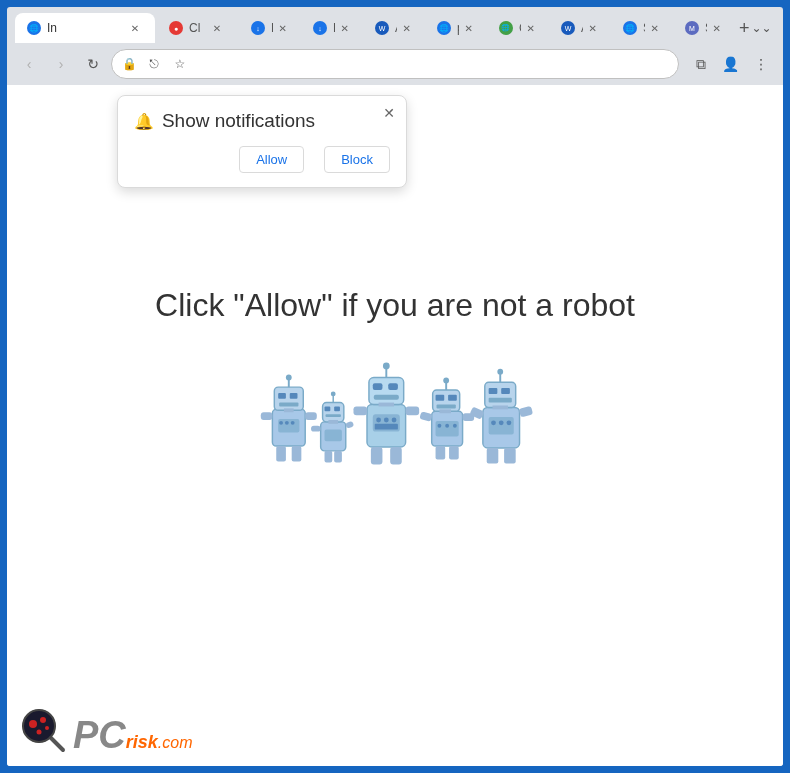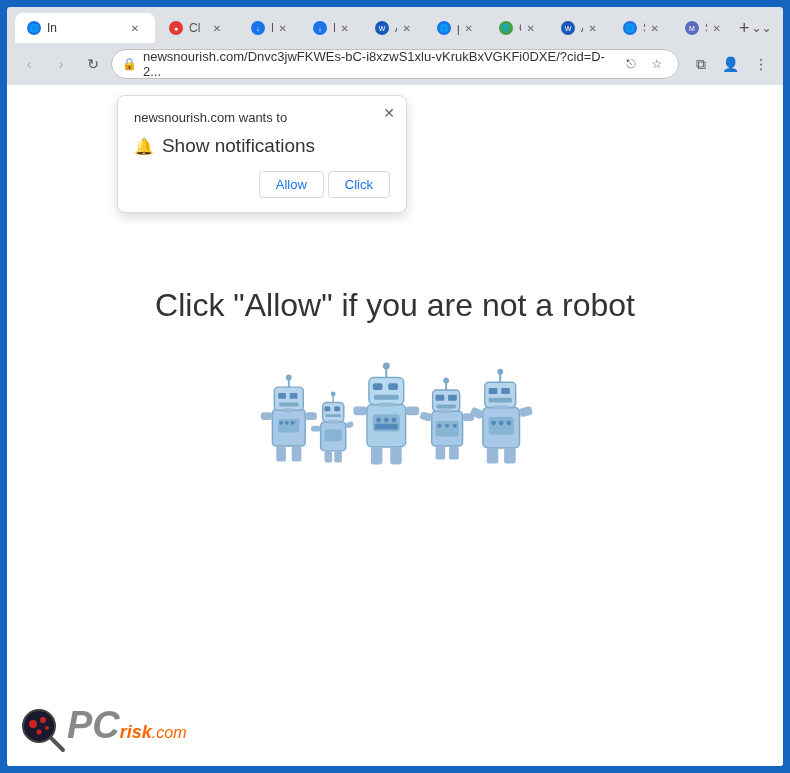--- a/index.html
+++ b/index.html
@@ -283,42 +283,42 @@
     }
 
     .popup-permission-text {
       font-size: 19px;
       color: #333;
     }
 
     .popup-buttons {
       display: flex;
       justify-content: flex-end;
-      gap: 4px;
+      gap: 20px;
     }
 
     .popup-btn {
       padding: 5px 16px;
       border-radius: 4px;
       font-size: 13px;
       cursor: pointer;
       border: 1px solid #dadada;
       background: white;
       color: #1a73e8;
       font-weight: 500;
     }
 
     
     .pcrisk-watermark {
       position: absolute;
       bottom: 12px;
       left: 12px;
       display: flex;
-      align-items: flex-start;
-      gap: 0;
+      align-items: flex-end;
+      gap: 6px;
     }
 
     .pcrisk-logo-icon {
       width: 48px;
       height: 48px;
     }
 
     .pcrisk-text {
       display: flex;
       align-items: baseline;
@@ -421,21 +421,20 @@
     </div>
   </div>
 
   <div class="nav-bar">
     <div class="nav-btn disabled">‹</div>
     <div class="nav-btn disabled" style="color:#b0b0b0;">›</div>
     <div class="nav-btn">↻</div>
 
     <div class="address-bar">
       <span class="lock-icon">🔒</span>
-      <span class="address-text">newsnourish.com/Dnvc3jwFKWEs-bC-i8xzwS1xlu-vKrukBxVGKFi0DXE/?cid=D-2...</span>
       <div class="address-actions">
         <div class="addr-action-btn">⎋</div>
         <div class="addr-action-btn">☆</div>
       </div>
     </div>
 
     <div class="nav-icons">
       <div class="nav-icon-btn">⧉</div>
       <div class="nav-icon-btn">👤</div>
       <div class="nav-icon-btn">⋮</div>
@@ -551,28 +550,27 @@
             <circle cx="19" cy="64" r="2.5" fill="#5588bb"></circle>
             <circle cx="27" cy="64" r="2.5" fill="#5588bb"></circle>
             <circle cx="35" cy="64" r="2.5" fill="#5588bb"></circle>
           </g>
         </svg>
       </div>
     </div>
 
     <div class="notification-popup">
       <div class="popup-close">✕</div>
-      <div class="popup-title">newsnourish.com wants to</div>
       <div class="popup-permission">
         <span class="bell-icon">🔔</span>
         <span class="popup-permission-text">Show notifications</span>
       </div>
       <div class="popup-buttons">
         <button class="popup-btn">Allow</button>
-        <button class="popup-btn">Click</button>
+        <button class="popup-btn">Block</button>
       </div>
     </div>
 
     <div class="pcrisk-watermark">
 
       <svg class="pcrisk-logo-icon" width="48" height="48" viewBox="0 0 48 48" xmlns="http://www.w3.org/2000/svg">
         <circle cx="20" cy="20" r="16" fill="#1a1a2e" stroke="#333" stroke-width="1"></circle>
         <circle cx="14" cy="18" r="4" fill="#cc2222"></circle>
         <circle cx="24" cy="14" r="3" fill="#cc2222"></circle>
         <circle cx="20" cy="26" r="2.5" fill="#cc2222"></circle>

